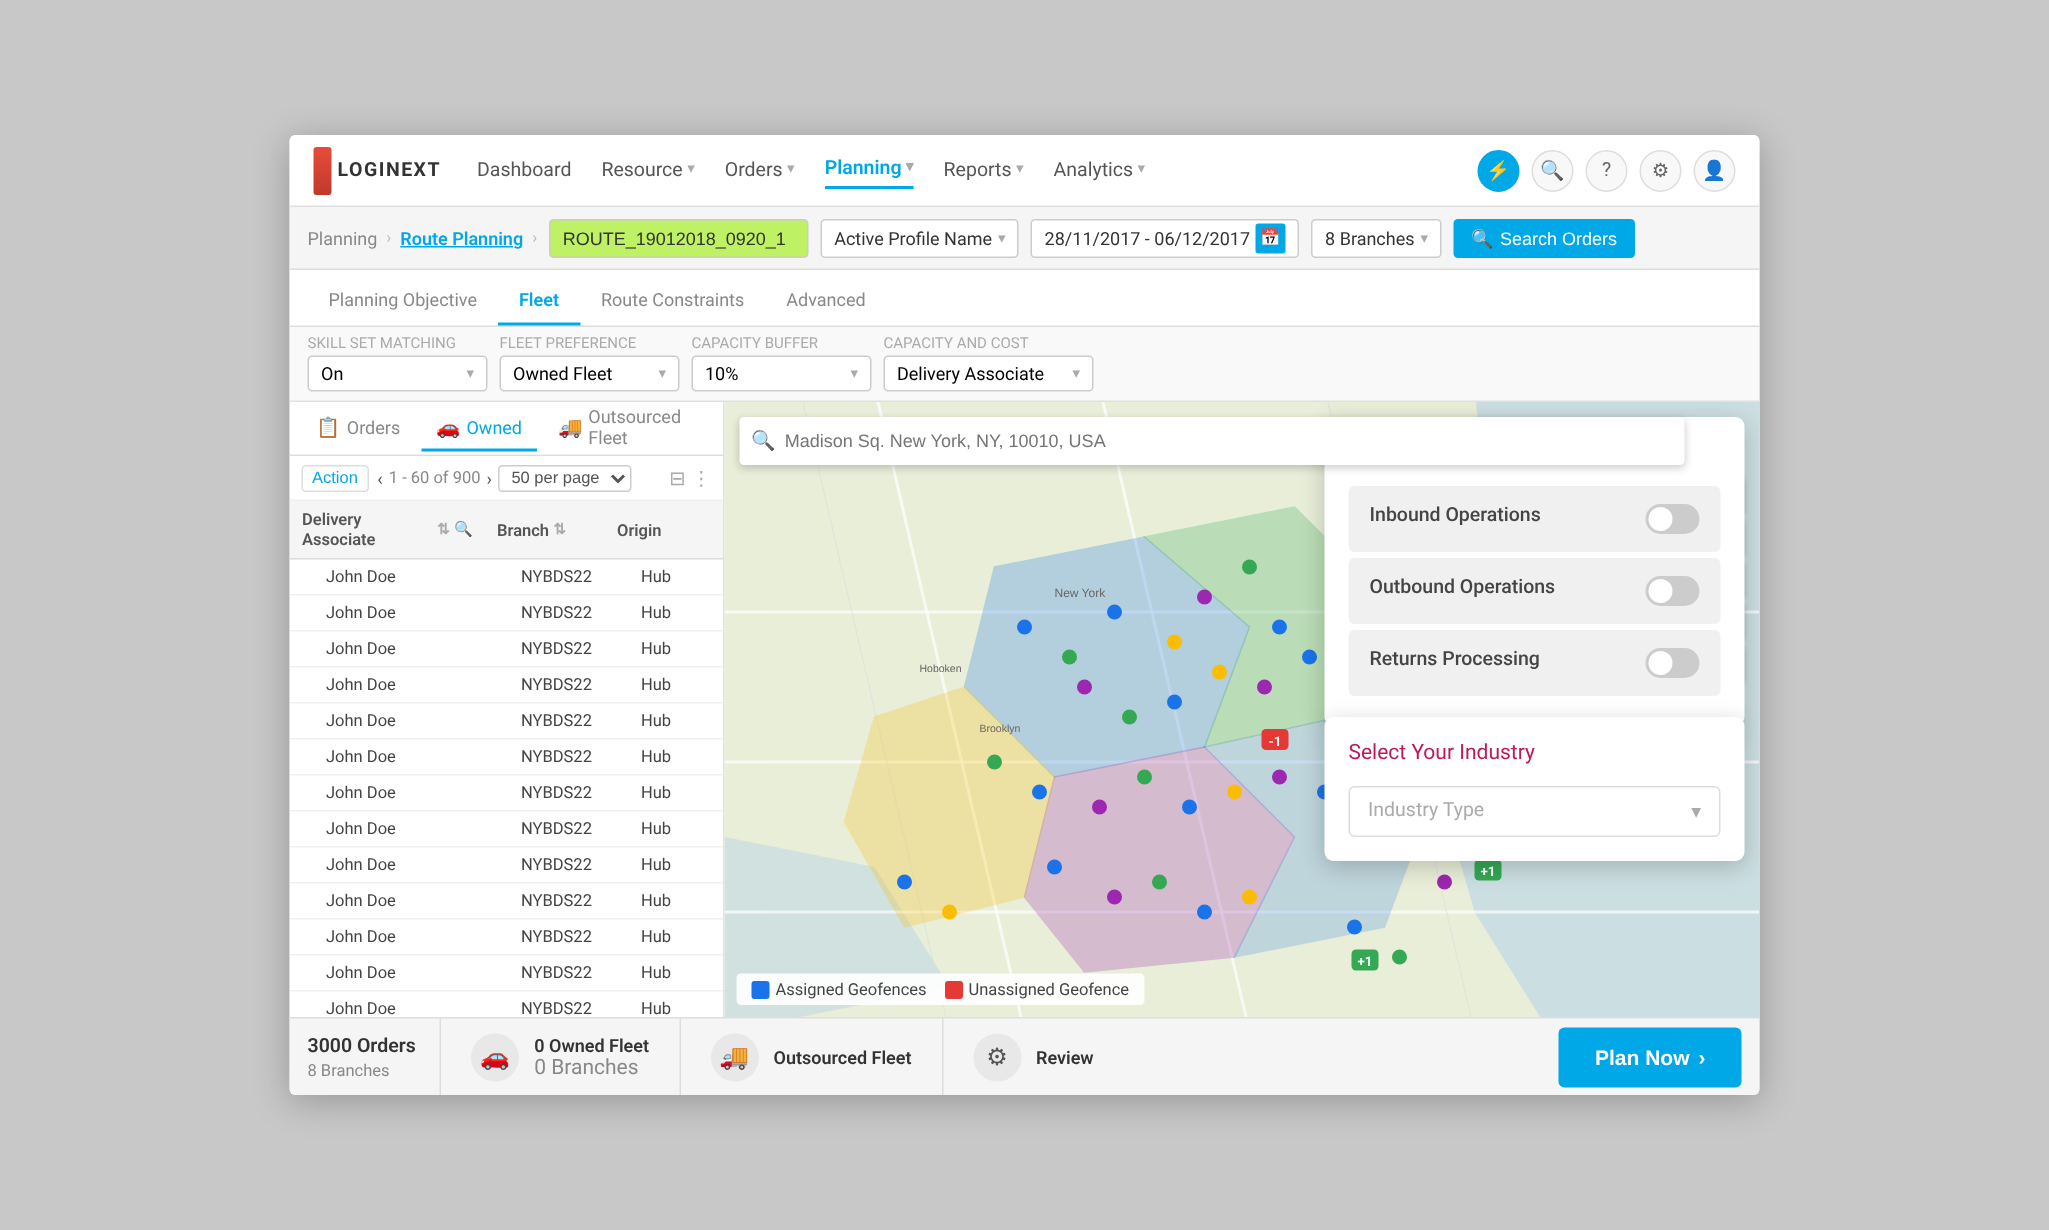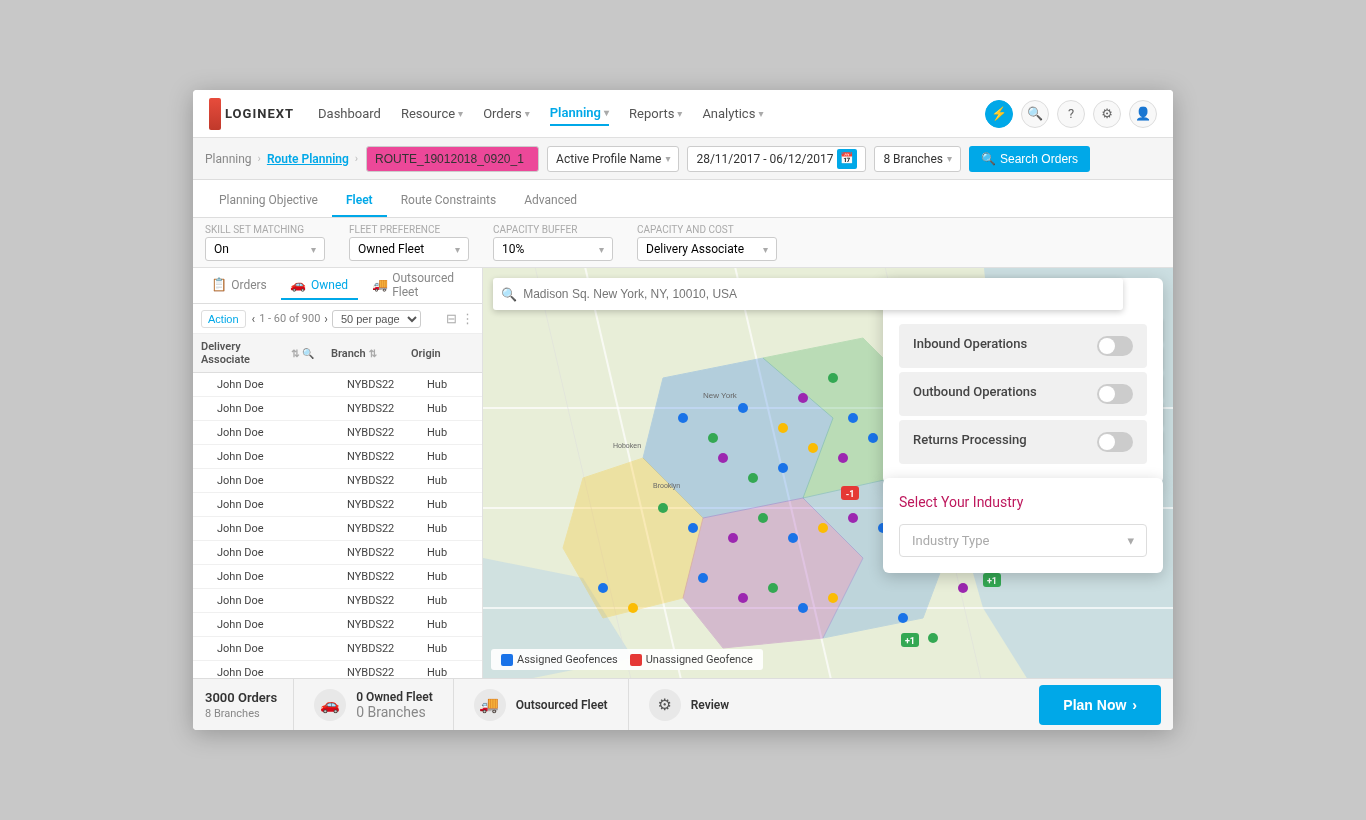--- a/index.html
+++ b/index.html
@@ -57,21 +57,20 @@
       align-items: center;
       gap: 20px;
       flex: 1;
     }
     .nav-link {
       font-size: 13px;
       color: #555;
       cursor: pointer;
       padding: 4px 0;
       display: flex;
-      align-items: center;
       gap: 3px;
     }
     .nav-link.active {
       color: #00a8e8;
       border-bottom: 2px solid #00a8e8;
       font-weight: 600;
     }
     .nav-link .arrow {
       font-size: 10px;
       color: #aaa;
@@ -129,21 +128,21 @@
       font-size: 11px;
     }
     .route-input {
       border: 1px solid #ccc;
       border-radius: 3px;
       padding: 3px 8px;
       font-size: 12px;
       height: 26px;
       min-width: 150px;
       color: #333;
-      background: #ec4899;
+      background: #bef264;
     }
     .filter-select {
       border: 1px solid #ccc;
       border-radius: 3px;
       padding: 3px 8px;
       font-size: 12px;
       height: 26px;
       color: #333;
       background: #fff;
       display: flex;
@@ -211,21 +210,21 @@
       font-weight: 600;
     }
     
     .filter-bar {
       background: #f9f9f9;
       border-bottom: 1px solid #e0e0e0;
       height: 50px;
       display: flex;
       align-items: center;
       padding: 0 12px;
-      gap: 24px;
+      gap: 8px;
       flex-shrink: 0;
     }
     .filter-group {
       display: flex;
       flex-direction: column;
       gap: 2px;
     }
     .filter-label {
       font-size: 10px;
       color: #aaa;

